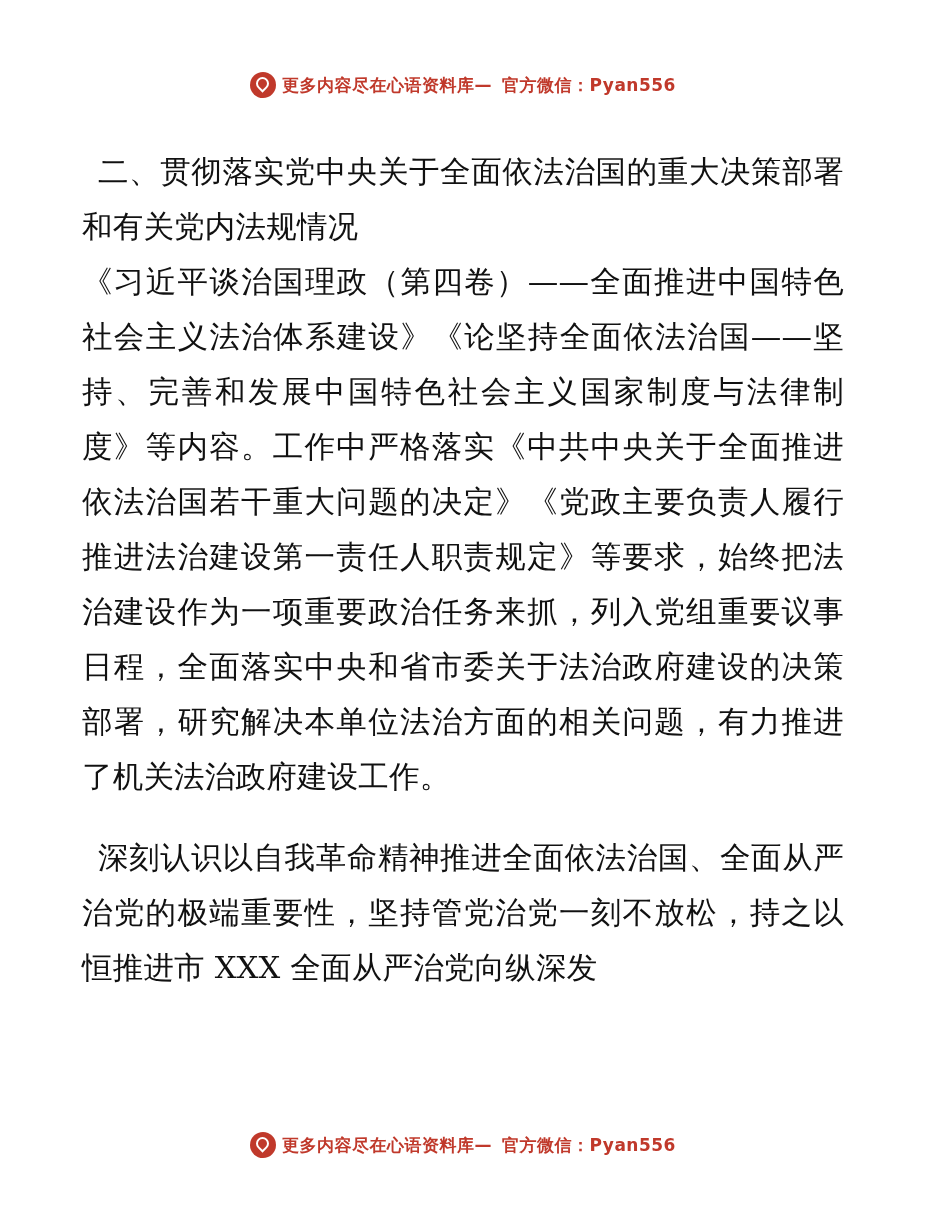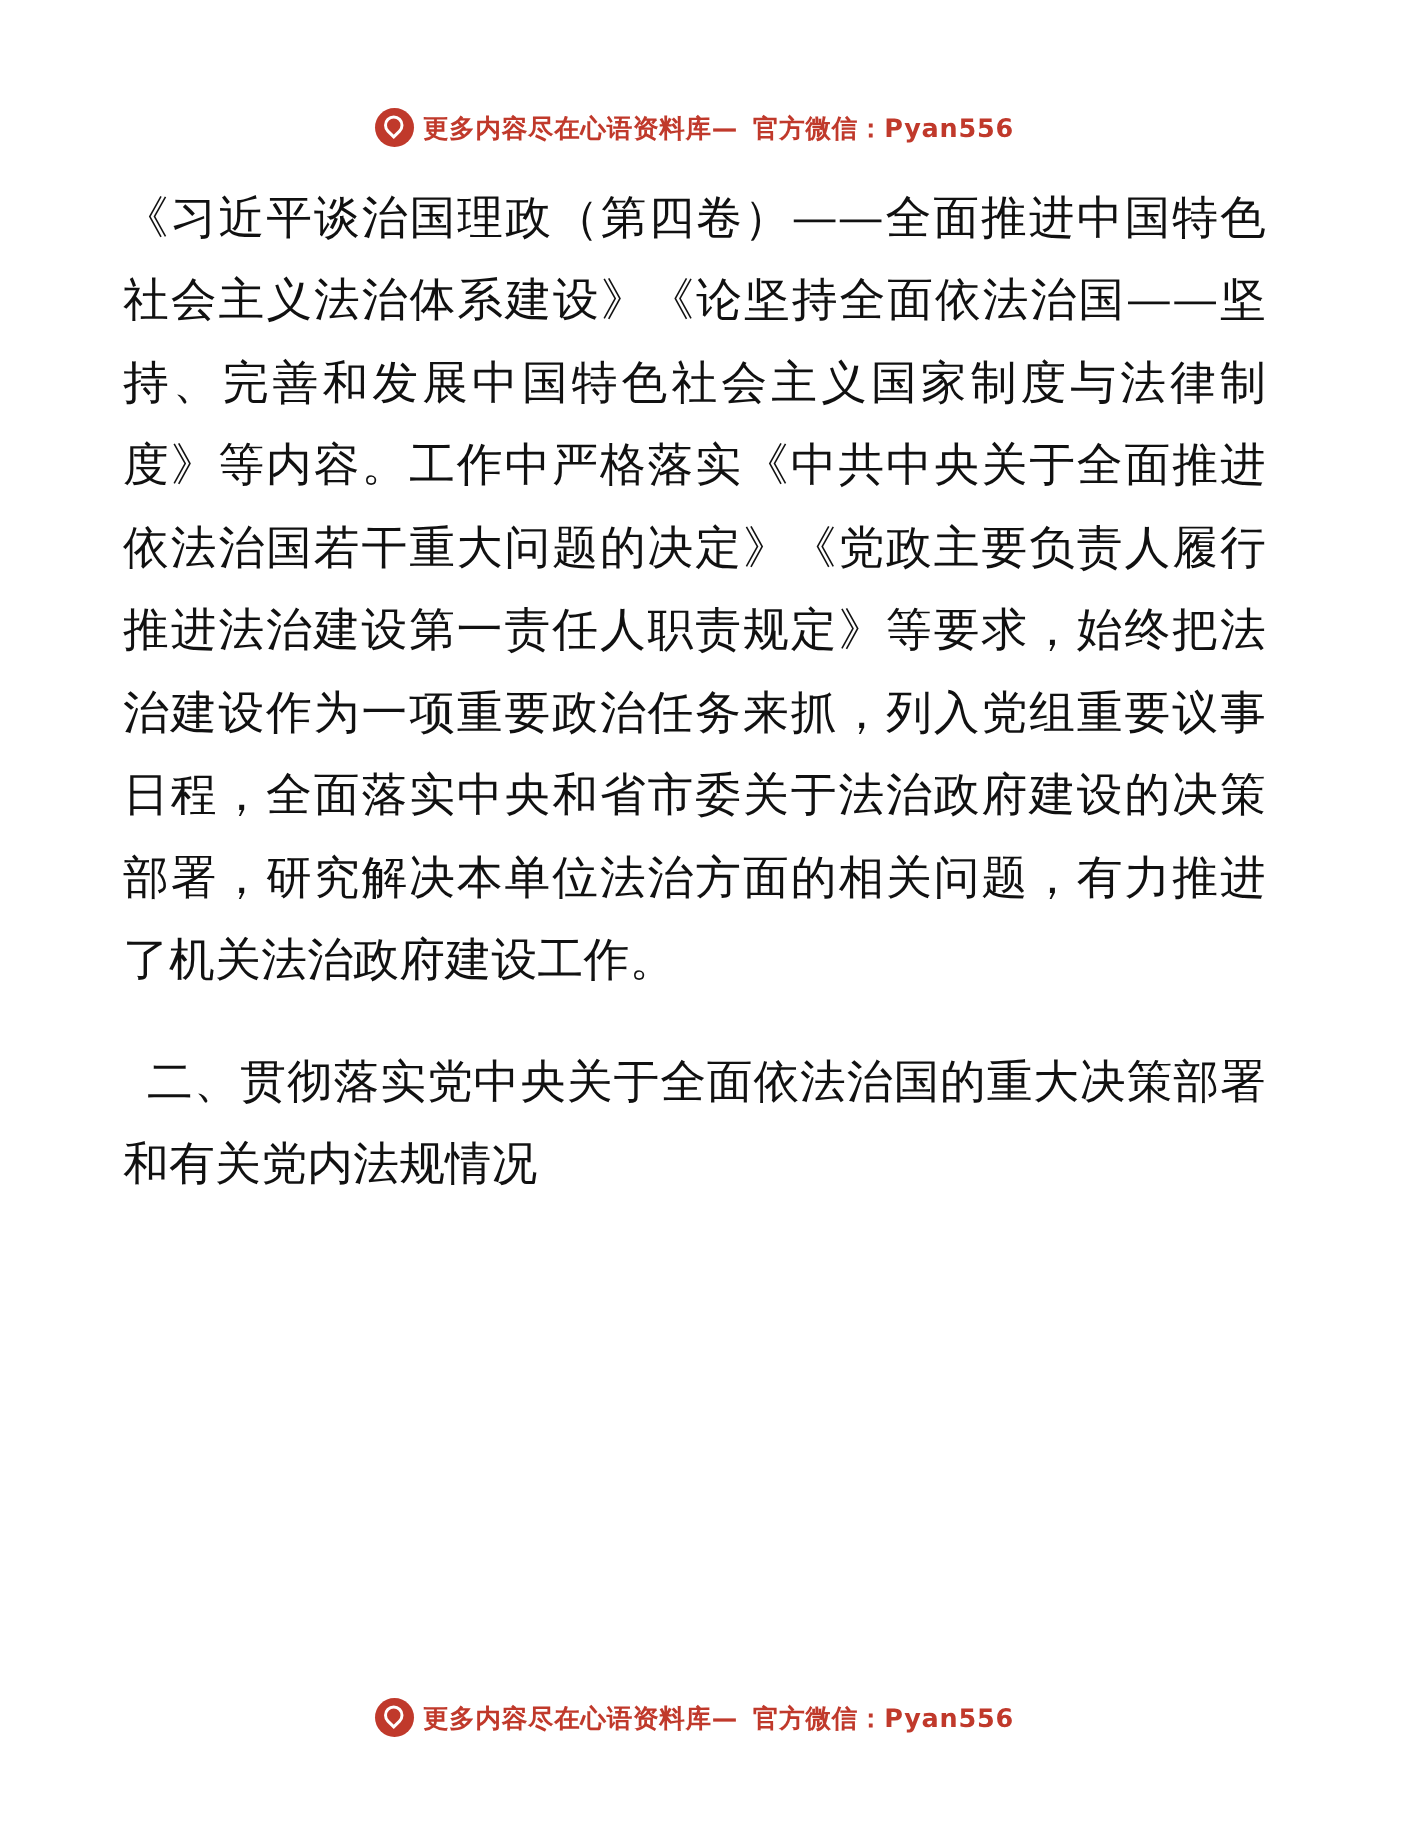--- a/index.html
+++ b/index.html
@@ -104,22 +104,23 @@
 <div class="page">
 
   <div class="watermark watermark-top">
     <span class="wm-logo"></span>
     <span class="wm-text">
       <span>更多内容尽在心语资料库—</span><span class="sep"></span><span>官方微信：Pyan556</span>
     </span>
   </div>
 
   <div class="doc-body">
+    <p class="para indent gap-before">二、贯彻落实党中央关于全面依法治国的重大决策部署和有关党内法规情况</p>
     <p class="para">《习近平谈治国理政（第四卷）——全面推进中国特色社会主义法治体系建设》《论坚持全面依法治国——坚持、完善和发展中国特色社会主义国家制度与法律制度》等内容。工作中严格落实《中共中央关于全面推进依法治国若干重大问题的决定》《党政主要负责人履行推进法治建设第一责任人职责规定》等要求，始终把法治建设作为一项重要政治任务来抓，列入党组重要议事日程，全面落实中央和省市委关于法治政府建设的决策部署，研究解决本单位法治方面的相关问题，有力推进了机关法治政府建设工作。</p>
-    <p class="para indent gap-before">二、贯彻落实党中央关于全面依法治国的重大决策部署和有关党内法规情况</p>
+    <p class="para indent gap-before">深刻认识以自我革命精神推进全面依法治国、全面从严治党的极端重要性，坚持管党治党一刻不放松，持之以恒推进市 XXX 全面从严治党向纵深发</p>
   </div>
 
   <div class="watermark watermark-bottom">
     <span class="wm-logo"></span>
     <span class="wm-text">
       <span>更多内容尽在心语资料库—</span><span class="sep"></span><span>官方微信：Pyan556</span>
     </span>
   </div>
 
 </div>

